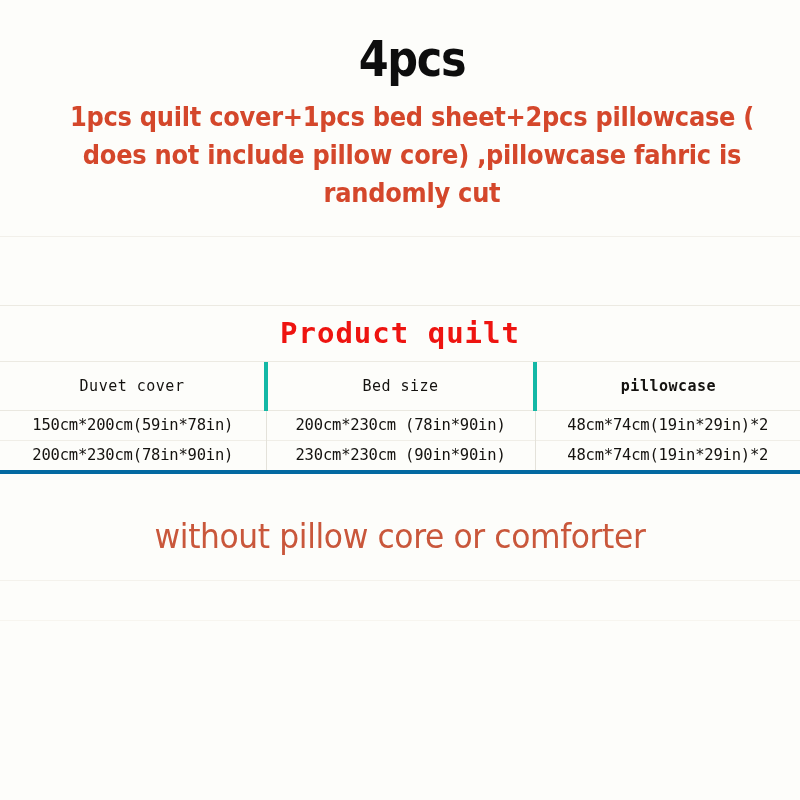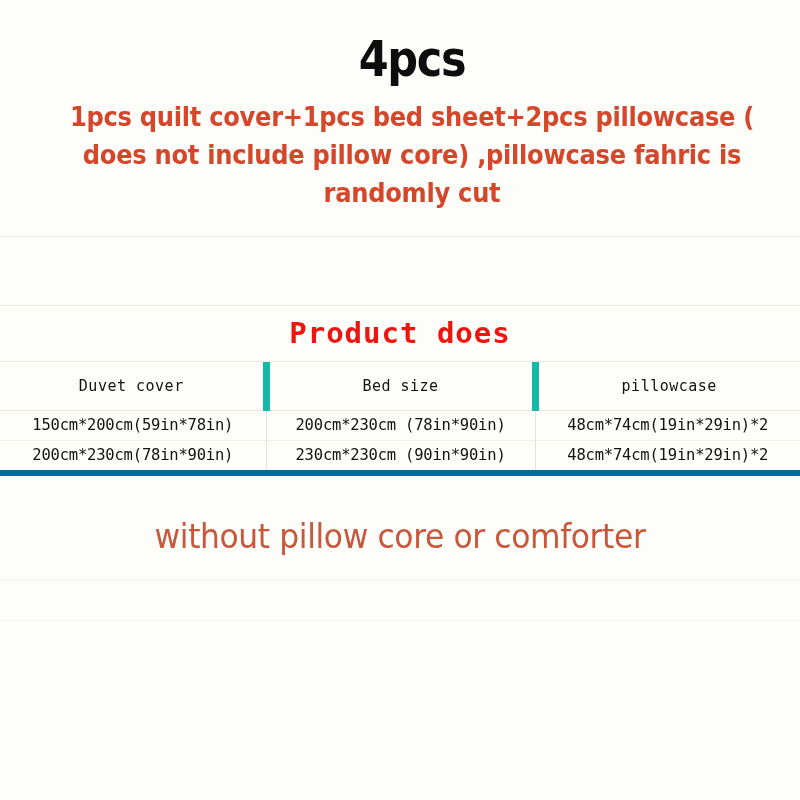--- a/index.html
+++ b/index.html
@@ -93,42 +93,42 @@
   .size-table col.c1 { width: 266px; }
   .size-table col.c2 { width: 269px; }
   .size-table col.c3 { width: 265px; }
 
   .size-table th {
     font-weight: normal;
     font-size: 15px;
     height: 46px;
     vertical-align: middle;
     text-align: center;
-    border-right: 7px solid #14b8a6;
+    border-right: 4px solid #14b8a6;
     letter-spacing: 0.5px;
   }
-  .size-table th:last-child { border-right: none; }
+  .size-table th:last-child { border-right: none; font-weight: bold; }
 
   .size-table td {
     font-size: 15.5px;
     height: 27px;
     line-height: 27px;
     text-align: center;
     border-right: 1px solid #e4e2da;
     border-top: 1px solid #f0eee7;
     letter-spacing: -0.2px;
     white-space: nowrap;
   }
   .size-table td:last-child { border-right: none; }
 
   .size-table tbody tr:first-child td {
     border-top: 1px solid #eae8e0;
   }
   .size-table tbody tr:last-child td {
-    border-bottom: 6px solid #0369a1;
+    border-bottom: 4px solid #0369a1;
   }
 
   
   .footer-note {
     position: absolute;
     left: 0;
     top: 515px;
     width: 800px;
     text-align: center;
     font-family: "DejaVu Sans", sans-serif;
@@ -153,21 +153,21 @@
 
   <div class="headline-block">
     <div class="title-4pcs">4pcs</div>
     <div class="subtitle">
       <div>1pcs quilt cover+1pcs bed sheet+2pcs pillowcase (</div>
       <div>does not include pillow core)   ,pillowcase fahric is</div>
       <div>randomly cut</div>
     </div>
   </div>
 
-  <div class="product-size-title">Product does</div>
+  <div class="product-size-title">Product quilt</div>
 
   <table class="size-table">
     <colgroup>
       <col class="c1">
         <col class="c2">
         <col class="c3">
     </colgroup>
     <thead>
       <tr>
         <th>Duvet cover</th>

